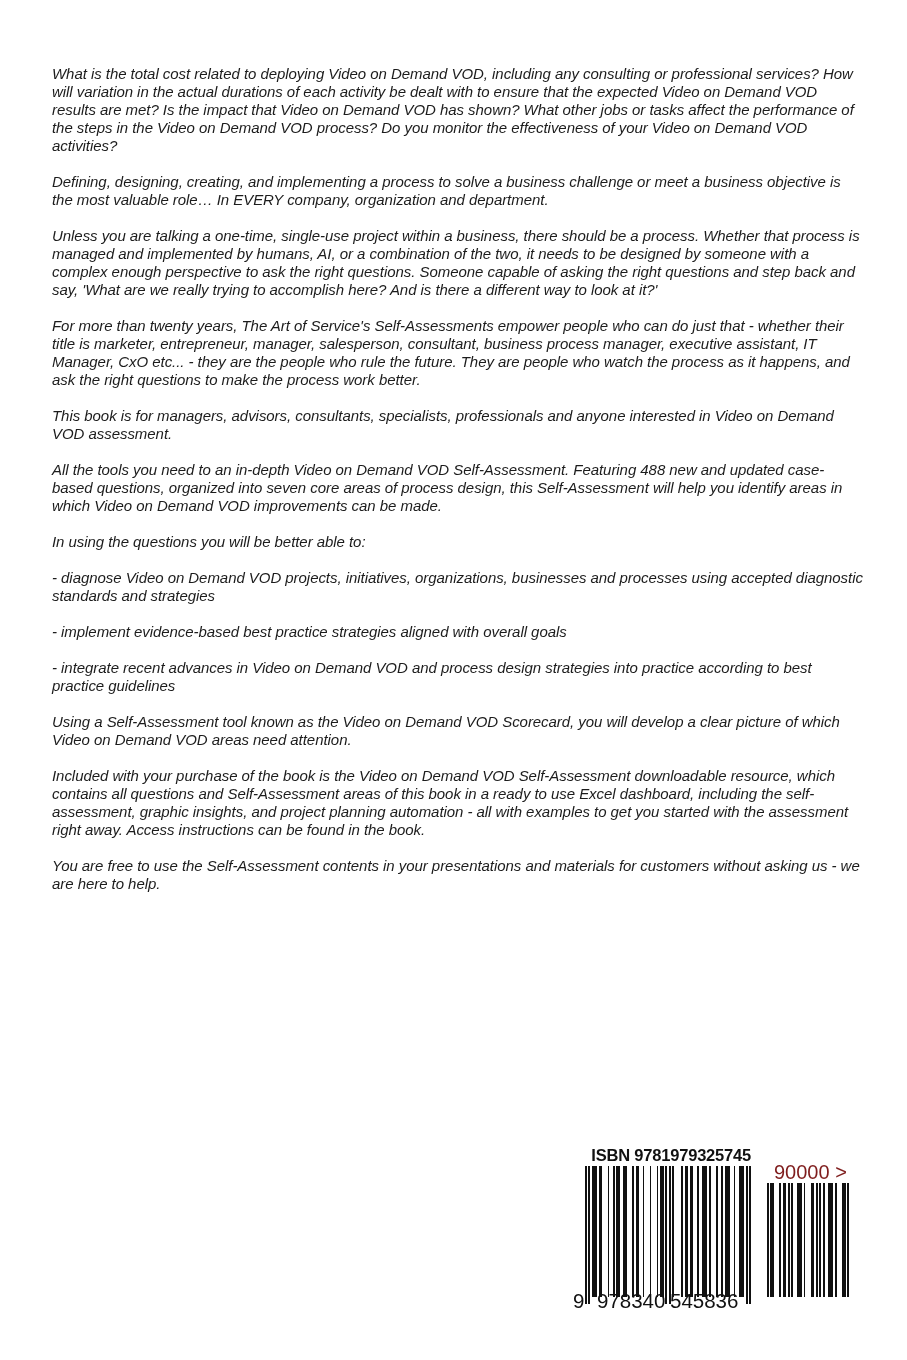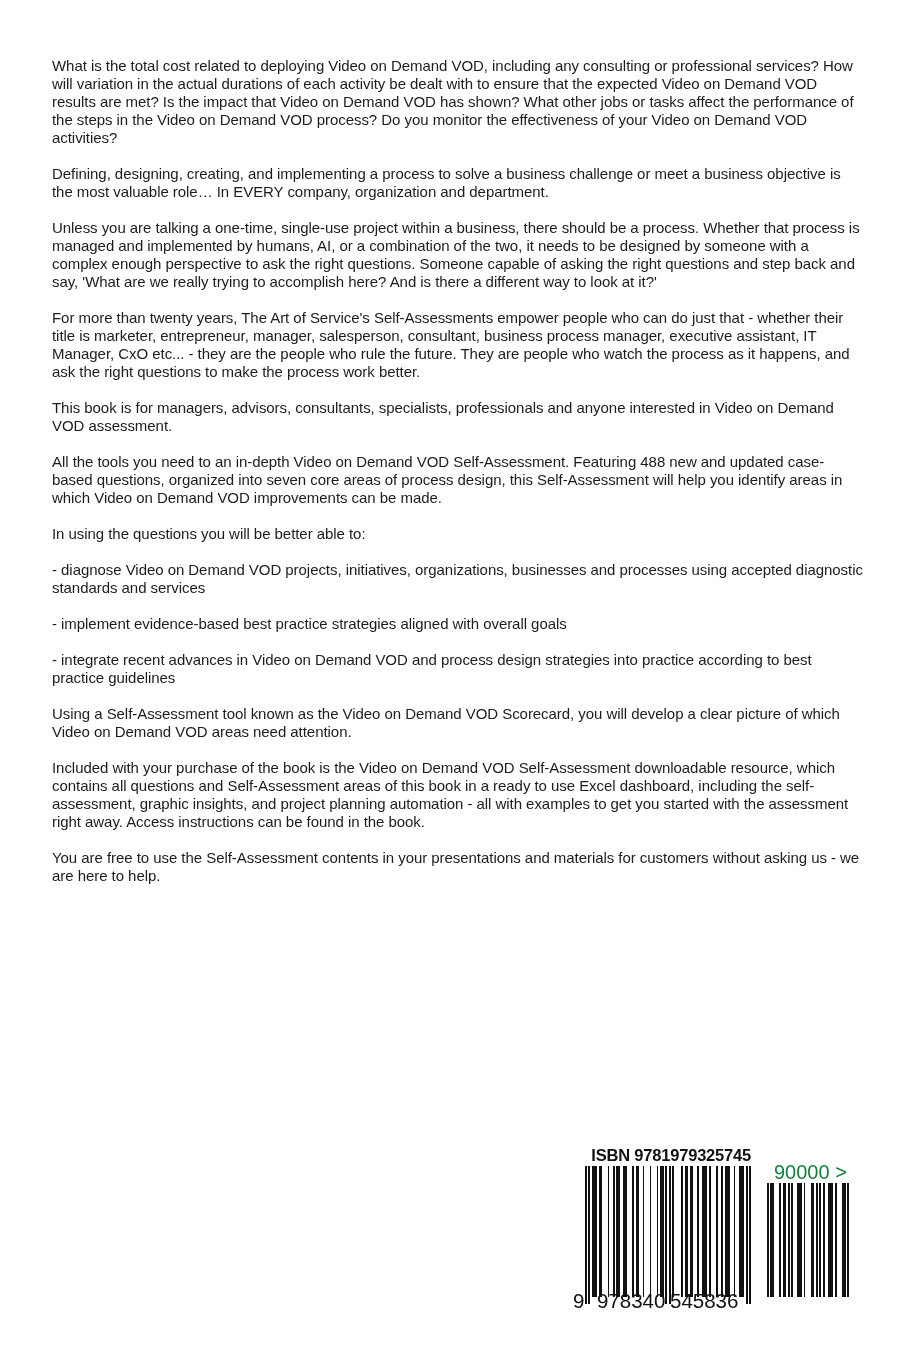--- a/index.html
+++ b/index.html
@@ -15,21 +15,21 @@
   .text-block {
     position: absolute;
     left: 52px;
     top: 49px;
     width: 812px;
     font-size: 15px;
     line-height: 18px;
     letter-spacing: -0.05px;
     text-align: left;
   }
-  .text-block p { margin: 8px 0 18px 0; }
+  .text-block p { margin: 16px 0 18px 0; font-style: italic; }
   .barcode-area {
     position: absolute;
     left: 560px;
     top: 1140px;
     width: 330px;
     height: 190px;
     background: #ffffff;
   }
   .isbn-label {
     position: absolute;
@@ -55,38 +55,38 @@
   }
   .digit-lead { left: 13px; }
   .digit-g1 { left: 37px; }
   .digit-g2 { left: 110px; }
   .supp-label {
     position: absolute;
     left: 214px;
     top: 22px;
     font-size: 20px;
     line-height: 21px;
-    color: #15803d;
+    color: #7f1d1d;
     white-space: nowrap;
   }
 </style>
 </head>
 <body>
 
 <div class="page">
 
   <div class="text-block">
       <p>What is the total cost related to deploying Video on Demand VOD, including any consulting or professional services? How will variation in the actual durations of each activity be dealt with to ensure that the expected Video on Demand VOD results are met? Is the impact that Video on Demand VOD has shown? What other jobs or tasks affect the performance of the steps in the Video on Demand VOD process? Do you monitor the effectiveness of your Video on Demand VOD activities?</p>
       <p>Defining, designing, creating, and implementing a process to solve a business challenge or meet a business objective is the most valuable role… In EVERY company, organization and department.</p>
       <p>Unless you are talking a one-time, single-use project within a business, there should be a process. Whether that process is managed and implemented by humans, AI, or a combination of the two, it needs to be designed by someone with a complex enough perspective to ask the right questions. Someone capable of asking the right questions and step back and say, 'What are we really trying to accomplish here? And is there a different way to look at it?'</p>
       <p>For more than twenty years, The Art of Service's Self-Assessments empower people who can do just that - whether their title is marketer, entrepreneur, manager, salesperson, consultant, business process manager, executive assistant, IT Manager, CxO etc... - they are the people who rule the future. They are people who watch the process as it happens, and ask the right questions to make the process work better.</p>
       <p>This book is for managers, advisors, consultants, specialists, professionals and anyone interested in Video on Demand VOD assessment.</p>
       <p>All the tools you need to an in-depth Video on Demand VOD Self-Assessment. Featuring 488 new and updated case-based questions, organized into seven core areas of process design, this Self-Assessment will help you identify areas in which Video on Demand VOD improvements can be made.</p>
       <p>In using the questions you will be better able to:</p>
-      <p>- diagnose Video on Demand VOD projects, initiatives, organizations, businesses and processes using accepted diagnostic standards and services</p>
+      <p>- diagnose Video on Demand VOD projects, initiatives, organizations, businesses and processes using accepted diagnostic standards and strategies</p>
       <p>- implement evidence-based best practice strategies aligned with overall goals</p>
       <p>- integrate recent advances in Video on Demand VOD and process design strategies into practice according to best practice guidelines</p>
       <p>Using a Self-Assessment tool known as the Video on Demand VOD Scorecard, you will develop a clear picture of which Video on Demand VOD areas need attention.</p>
       <p>Included with your purchase of the book is the Video on Demand VOD Self-Assessment downloadable resource, which contains all questions and Self-Assessment areas of this book in a ready to use Excel dashboard, including the self-assessment, graphic insights, and project planning automation - all with examples to get you started with the assessment right away. Access instructions can be found in the book.</p>
       <p>You are free to use the Self-Assessment contents in your presentations and materials for customers without asking us - we are here to help.</p>
     </div>
 
   <div class="barcode-area">
     <div class="isbn-label">ISBN 9781979325745</div>
 

